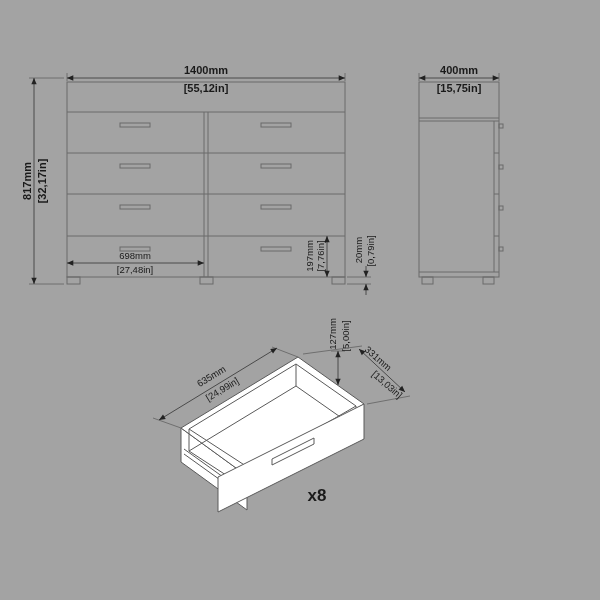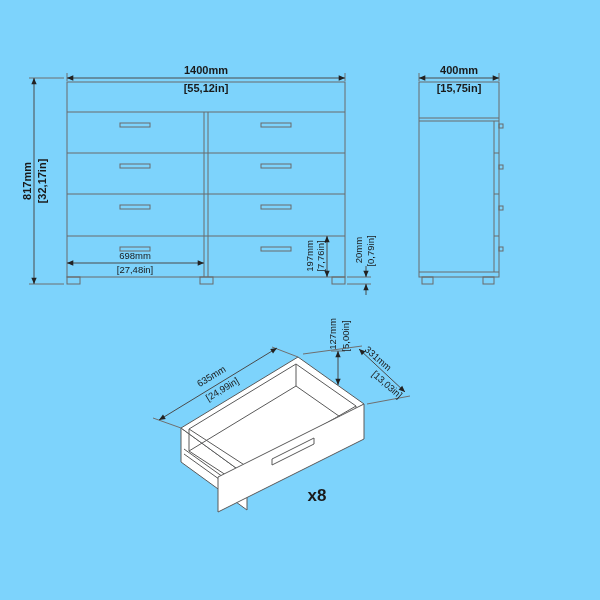--- a/index.html
+++ b/index.html
@@ -1,16 +1,16 @@
 <!DOCTYPE html>
 <html><head>
 <meta charset="utf-8">
 <style>
   html,body{margin:0;padding:0;background:#fff;}
-  .canvas{position:relative;width:600px;height:600px;background:#7dd3fc;overflow:hidden;}
+  .canvas{position:relative;width:600px;height:600px;background:#a3a3a3;overflow:hidden;}
   svg{display:block;}
   .outline{stroke:#6a6a6a;stroke-width:1;fill:none;}
   .dimline{stroke:#4a4a4a;stroke-width:1;fill:none;}
   .extline{stroke:#6f6f6f;stroke-width:1;fill:none;}
   .iso{stroke:#5a5a5a;stroke-width:1;stroke-linejoin:round;}
   text{fill:#1a1a1a;font-family:"Liberation Sans",sans-serif;}
   .dim-lg{font-size:11px;font-weight:bold;letter-spacing:0px;}
   .dim-sm{font-size:9.5px;font-weight:normal;}
   .qty{font-size:17px;font-weight:bold;}
   .mid{text-anchor:middle;}

